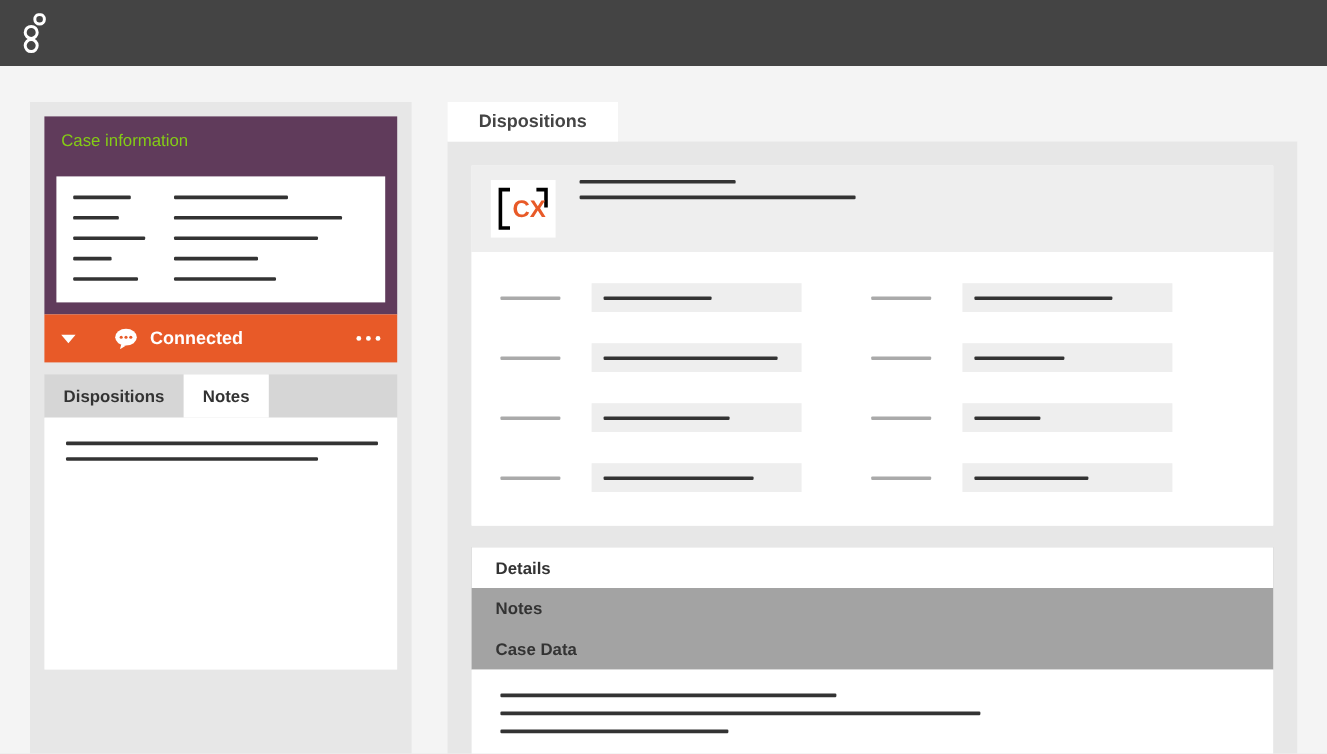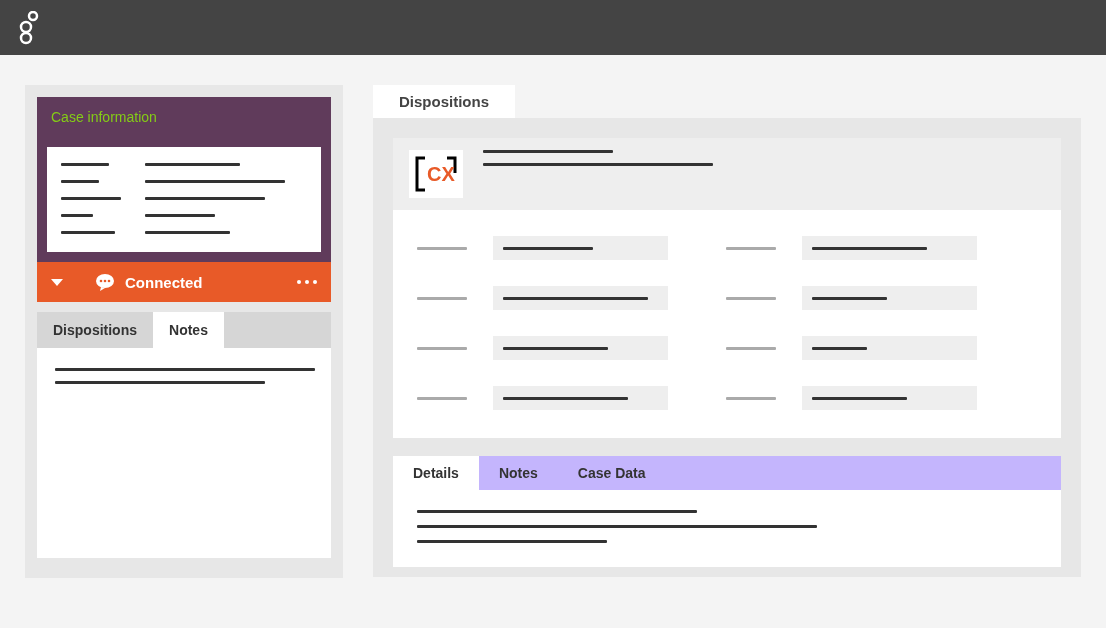--- a/index.html
+++ b/index.html
@@ -143,22 +143,23 @@
   background: #eeeeee;
   height: 24px;
   width: 175px;
   display: flex;
   align-items: center;
   padding: 0 10px;
 }
 .fld .val { height: 3px; background: #333; border-radius: 1px; }
 .sub-tabs {
   display: flex;
-  background: #c4b5fd;
+  background: #a3a3a3;
   margin-top: 18px;
+  flex-direction: column;
 }
 .sub-tab {
   padding: 9px 20px;
   font-weight: bold;
   font-size: 14px;
   color: #333;
   cursor: pointer;
 }
 .sub-tab.active { background: #fff; }
 .details-body {

